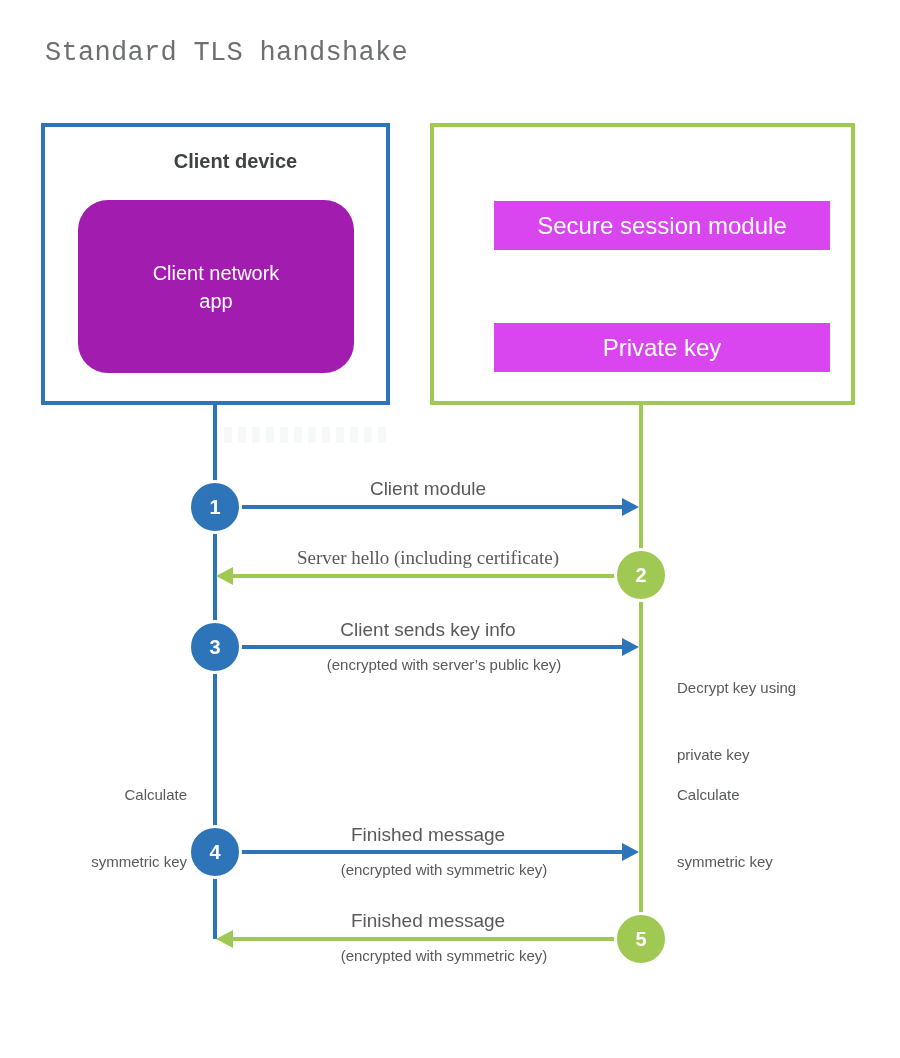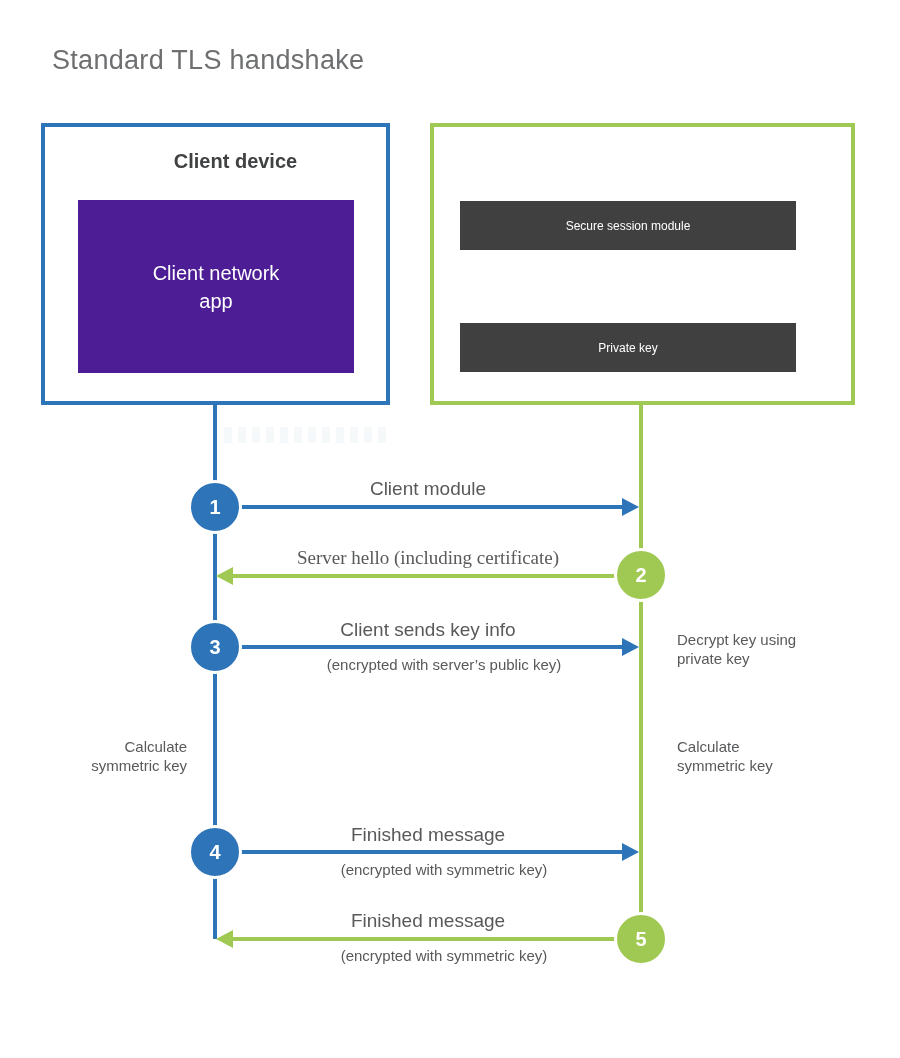--- a/index.html
+++ b/index.html
@@ -1,35 +1,35 @@
 <!DOCTYPE html>
 <html><head>
 <meta charset="utf-8">
 <style>
   html,body{margin:0;padding:0;background:#ffffff;}
   body{font-family:"Liberation Sans","DejaVu Sans",sans-serif;}
   .canvas{position:relative;width:900px;height:1058px;background:#ffffff;overflow:hidden;}
 
   .page-title{position:absolute;left:37px;top:30px;font-size:27px;font-weight:400;
-    color:#6d6f71;letter-spacing:.3px;margin:15px;}
+    color:#6d6f71;letter-spacing:.3px;margin:8px;font-family:Liberation Mono, monospace;}
 
   
   .outer-box{position:absolute;background:#fff;box-sizing:border-box;}
   .client-box{left:41px;top:123px;width:349px;height:282px;border:4px solid #2e74b8;}
   .server-box{left:430px;top:123px;width:425px;height:282px;border:4px solid #9fc952;}
   .box-head{position:absolute;top:150px;font-size:20px;font-weight:700;color:#3f4142;text-align:center;}
   .client-head{left:41px;width:389px;}
   .server-head{left:430px;width:425px;}
 
   
-  .client-app{position:absolute;left:78px;top:200px;width:276px;height:173px;background:#4c1d95;
+  .client-app{position:absolute;left:78px;top:200px;width:276px;height:173px;background:#a21caf;
     color:#fff;font-size:20px;line-height:1.4;display:flex;flex-direction:column;
-    align-items:center;justify-content:center;text-align:center;}
-  .server-bar{position:absolute;left:460px;width:336px;height:49px;background:#404040;
-    color:#fff;font-size:12px;display:flex;align-items:center;justify-content:center;text-align:center;}
+    align-items:center;justify-content:center;text-align:center;border-radius:30px;}
+  .server-bar{position:absolute;left:494px;width:336px;height:49px;background:#d946ef;
+    color:#fff;font-size:24px;display:flex;align-items:center;justify-content:center;text-align:center;}
   .bar-1{top:201px;} .bar-2{top:262px;} .bar-3{top:323px;}
 
   
   .vline{position:absolute;width:4px;}
   .vline-client{left:213px;top:405px;height:534px;background:#2e74b8;}
   .vline-server{left:639px;top:405px;height:558px;background:#9fc952;}
 
   
   .ghost-strip{position:absolute;left:224px;top:427px;width:168px;height:16px;opacity:.55;
     background:repeating-linear-gradient(90deg,#eef3f6 0 8px,rgba(255,255,255,0) 8px 14px);}
@@ -56,21 +56,21 @@
   .circle-2{left:614px;top:548px;} .circle-5{left:614px;top:912px;}
 
   
   .msg-label{position:absolute;left:215px;width:426px;text-align:center;color:#58595b;font-size:19px;}
   .msg-sub{position:absolute;left:231px;width:426px;text-align:center;color:#58595b;font-size:15px;}
   .lbl-1{top:478px;} .lbl-2{top:547px;font-family:Liberation Serif, serif;} .lbl-3{top:619px;} .sub-3{top:656px;}
   .lbl-4{top:824px;} .sub-4{top:861px;} .lbl-5{top:910px;} .sub-5{top:947px;}
 
   
   .side-note{position:absolute;color:#58595b;font-size:15px;line-height:1.25;}
-  .side-note span{display:block;}
+  .side-note span{display:block;margin-top:48px;}
   .note-decrypt{left:677px;top:631px;text-align:left;}
   .note-calc-left{left:37px;top:738px;width:150px;text-align:right;}
   .note-calc-right{left:677px;top:738px;text-align:left;}
 </style>
 </head>
 <body>
 
 <div class="canvas">
 
   <h1 class="page-title">Standard TLS handshake</h1>

